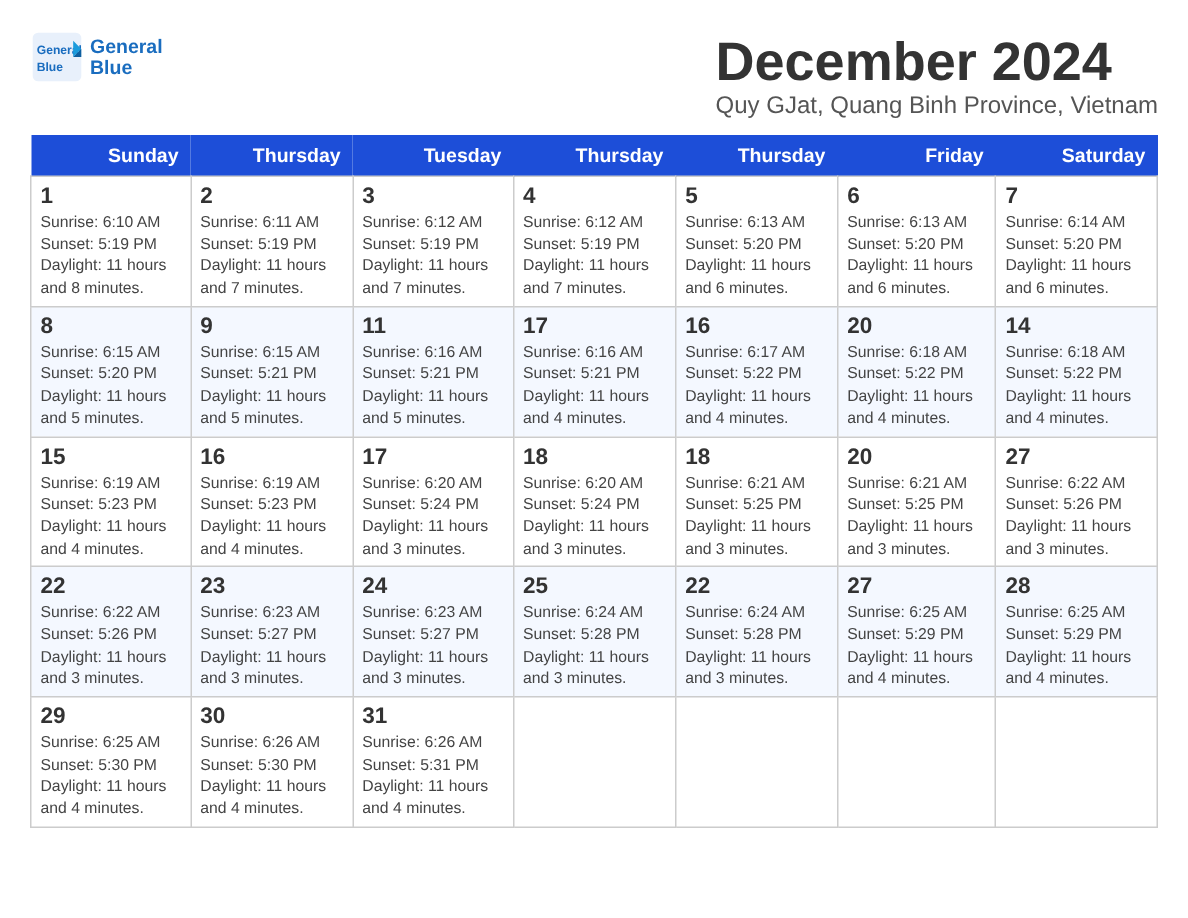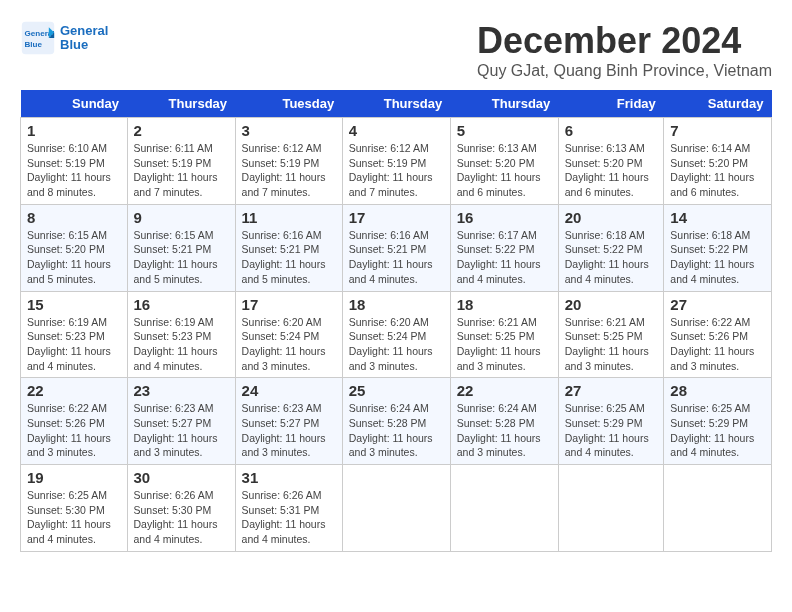--- a/index.html
+++ b/index.html
@@ -341,21 +341,21 @@
         <span class="day-number">28</span>
         <div class="day-info">
           Sunrise: 6:25 AM<br>
           Sunset: 5:29 PM<br>
           Daylight: 11 hours and 4 minutes.
         </div>
       </td>
       </tr>
       <tr>
         <td>
-        <span class="day-number">19</span>
+        <span class="day-number">29</span>
         <div class="day-info">
           Sunrise: 6:25 AM<br>
           Sunset: 5:30 PM<br>
           Daylight: 11 hours and 4 minutes.
         </div>
       </td>
         <td>
         <span class="day-number">30</span>
         <div class="day-info">
           Sunrise: 6:26 AM<br>

